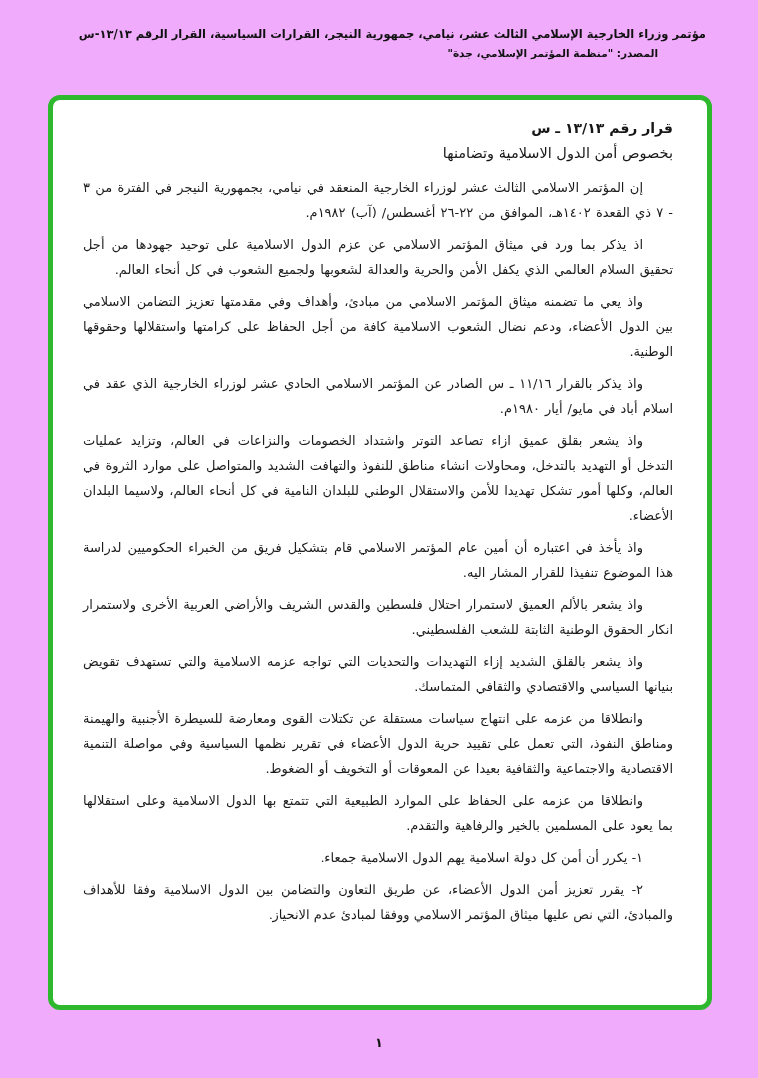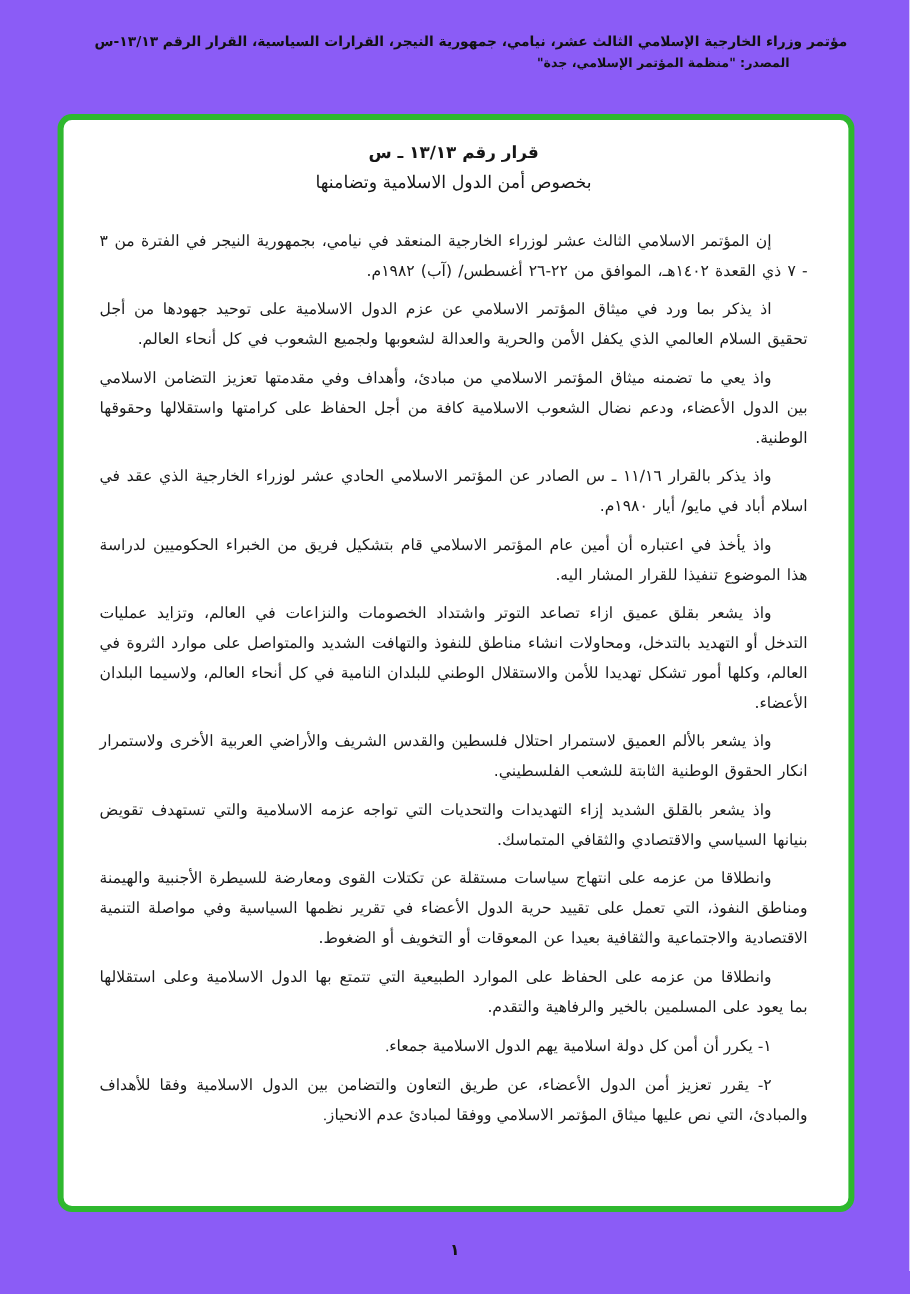--- a/index.html
+++ b/index.html
@@ -5,21 +5,21 @@
   html, body {
     margin: 0;
     padding: 0;
     background: #ffffff;
     font-family: "DejaVu Sans", sans-serif;
   }
   .page {
     position: relative;
     width: 758px;
     height: 1078px;
-    background: #8b5cf6;
+    background: #f0abfc;
     overflow: hidden;
     direction: rtl;
   }
   
   .doc-header {
     padding: 26px 52px 0 42px;
     color: #111111;
   }
   .doc-header .h-line1 {
     font-size: 11.5px;
@@ -45,23 +45,23 @@
     width: 664px;
     height: 915px;
     border: 5px solid #2eb82e;
     border-radius: 12px;
     box-sizing: border-box;
     background: #ffffff;
     padding: 16px 34px 10px 30px;
     overflow: hidden;
   }
   .title-block {
-    text-align: center;
+    text-align: right;
     color: #161616;
-    margin-bottom: 23px;
+    margin-bottom: 9px;
   }
   .title-line1 {
     font-size: 14px;
     font-weight: bold;
     line-height: 1.8;
   }
   .title-line2 {
     font-size: 14.5px;
     font-weight: normal;
     line-height: 1.7;
@@ -107,22 +107,22 @@
     <div class="title-block">
       <div class="title-line1">قرار رقم ١٣/١٣ ـ س</div>
       <div class="title-line2">بخصوص أمن الدول الاسلامية وتضامنها</div>
     </div>
 
     <div class="body-text">
       <p>إن المؤتمر الاسلامي الثالث عشر لوزراء الخارجية المنعقد في نيامي، بجمهورية النيجر في الفترة من ٣ - ٧ ذي القعدة ١٤٠٢هـ، الموافق من ٢٢-٢٦ أغسطس/ (آب) ١٩٨٢م.</p>
       <p>اذ يذكر بما ورد في ميثاق المؤتمر الاسلامي عن عزم الدول الاسلامية على توحيد جهودها من أجل تحقيق السلام العالمي الذي يكفل الأمن والحرية والعدالة لشعوبها ولجميع الشعوب في كل أنحاء العالم.</p>
       <p>واذ يعي ما تضمنه ميثاق المؤتمر الاسلامي من مبادئ، وأهداف وفي مقدمتها تعزيز التضامن الاسلامي بين الدول الأعضاء، ودعم نضال الشعوب الاسلامية كافة من أجل الحفاظ على كرامتها واستقلالها وحقوقها الوطنية.</p>
       <p>واذ يذكر بالقرار ١١/١٦ ـ س الصادر عن المؤتمر الاسلامي الحادي عشر لوزراء الخارجية الذي عقد في اسلام أباد في مايو/ أيار ١٩٨٠م.</p>
+      <p>واذ يشعر بقلق عميق ازاء تصاعد التوتر واشتداد الخصومات والنزاعات في العالم، وتزايد عمليات التدخل أو التهديد بالتدخل، ومحاولات انشاء مناطق للنفوذ والتهافت الشديد والمتواصل على موارد الثروة في العالم، وكلها أمور تشكل تهديدا للأمن والاستقلال الوطني للبلدان النامية في كل أنحاء العالم، ولاسيما البلدان الأعضاء.</p>
       <p>واذ يأخذ في اعتباره أن أمين عام المؤتمر الاسلامي قام بتشكيل فريق من الخبراء الحكوميين لدراسة هذا الموضوع تنفيذا للقرار المشار اليه.</p>
-      <p>واذ يشعر بقلق عميق ازاء تصاعد التوتر واشتداد الخصومات والنزاعات في العالم، وتزايد عمليات التدخل أو التهديد بالتدخل، ومحاولات انشاء مناطق للنفوذ والتهافت الشديد والمتواصل على موارد الثروة في العالم، وكلها أمور تشكل تهديدا للأمن والاستقلال الوطني للبلدان النامية في كل أنحاء العالم، ولاسيما البلدان الأعضاء.</p>
       <p>واذ يشعر بالألم العميق لاستمرار احتلال فلسطين والقدس الشريف والأراضي العربية الأخرى ولاستمرار انكار الحقوق الوطنية الثابتة للشعب الفلسطيني.</p>
       <p>واذ يشعر بالقلق الشديد إزاء التهديدات والتحديات التي تواجه عزمه الاسلامية والتي تستهدف تقويض بنيانها السياسي والاقتصادي والثقافي المتماسك.</p>
       <p>وانطلاقا من عزمه على انتهاج سياسات مستقلة عن تكتلات القوى ومعارضة للسيطرة الأجنبية والهيمنة ومناطق النفوذ، التي تعمل على تقييد حرية الدول الأعضاء في تقرير نظمها السياسية وفي مواصلة التنمية الاقتصادية والاجتماعية والثقافية بعيدا عن المعوقات أو التخويف أو الضغوط.</p>
       <p>وانطلاقا من عزمه على الحفاظ على الموارد الطبيعية التي تتمتع بها الدول الاسلامية وعلى استقلالها بما يعود على المسلمين بالخير والرفاهية والتقدم.</p>
       <p class="numbered">١- يكرر أن أمن كل دولة اسلامية يهم الدول الاسلامية جمعاء.</p>
       <p class="numbered">٢- يقرر تعزيز أمن الدول الأعضاء، عن طريق التعاون والتضامن بين الدول الاسلامية وفقا للأهداف والمبادئ، التي نص عليها ميثاق المؤتمر الاسلامي ووفقا لمبادئ عدم الانحياز.</p>
     </div>
 
   </div>
 

